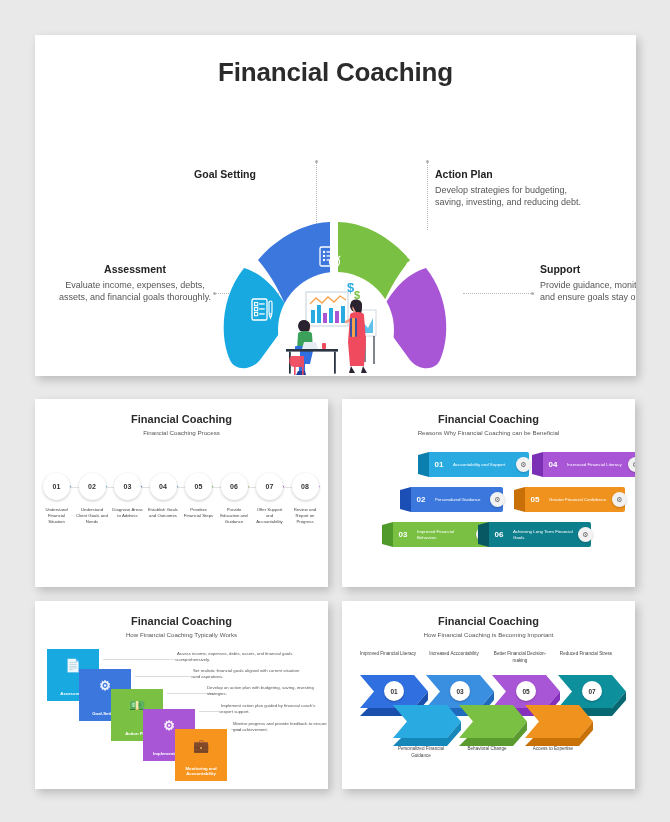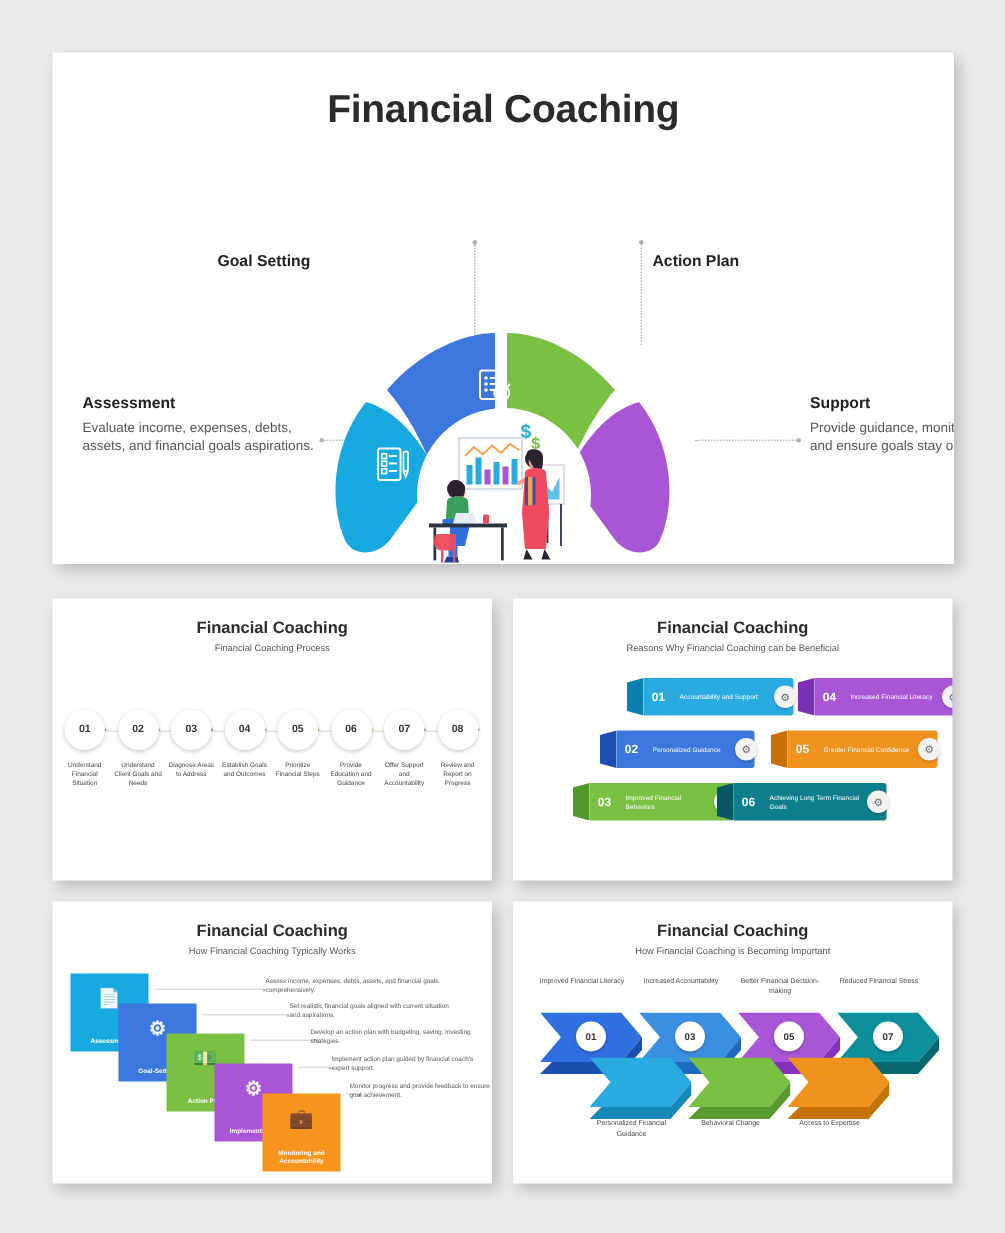--- a/index.html
+++ b/index.html
@@ -30,21 +30,21 @@
     font-size: 26px; font-weight: bold; color: #2b2b2b;
     letter-spacing: -0.2px;
   }
   .hero-block { position: absolute; }
   .hero-block .hb-title {
     font-size: 10.5px; font-weight: bold; color: #222; margin-bottom: 4px;
   }
   .hero-block .hb-desc {
     font-size: 9px; color: #555; line-height: 1.38;
   }
-  .ta-right { text-align: left; }
+  .ta-right { text-align: center; }
   .ta-left  { text-align: left; }
 
   #hb-goal   { left: 110px; top: 133px; width: 160px; }
   #hb-action { left: 400px; top: 133px; width: 160px; }
   #hb-assess { left: 20px;  top: 228px; width: 160px; }
   #hb-support{ left: 505px; top: 228px; width: 150px; }
 
   .conn-v { position: absolute; width: 1px; border-left: 1px dotted #b8b8b8; }
   .conn-h { position: absolute; height: 1px; border-top: 1px dotted #b8b8b8; }
   .conn-dot {
@@ -267,24 +267,25 @@
       <path d="M14,84 C10,84 10,95 16,95 L26,95 L26,84 Z" fill="#ef4a5e" opacity="0.95"></path>
       <rect x="16" y="95" width="1.6" height="8" fill="#ef4a5e"></rect>
       <rect x="24" y="95" width="1.6" height="8" fill="#ef4a5e"></rect>
     </svg>
 
     <div class="hero-block ta-right" id="hb-goal">
       <div class="hb-title">Goal Setting</div>
     </div>
     <div class="hero-block ta-left" id="hb-action">
       <div class="hb-title">Action Plan</div>
+      <div class="hb-desc">Develop strategies for budgeting, saving, investing, and reducing debt.</div>
     </div>
     <div class="hero-block ta-right" id="hb-assess">
       <div class="hb-title">Assessment</div>
-      <div class="hb-desc">Evaluate income, expenses, debts, assets, and financial goals aspirations.</div>
+      <div class="hb-desc">Evaluate income, expenses, debts, assets, and financial goals thoroughly.</div>
     </div>
     <div class="hero-block ta-left" id="hb-support">
       <div class="hb-title">Support</div>
       <div class="hb-desc">Provide guidance, monitor progress, and ensure goals stay on track.</div>
     </div>
   </div>
 
   <div class="slide" id="slide-process">
     <div class="s-title">Financial Coaching</div>
     <div class="s-sub">Financial Coaching Process</div>

